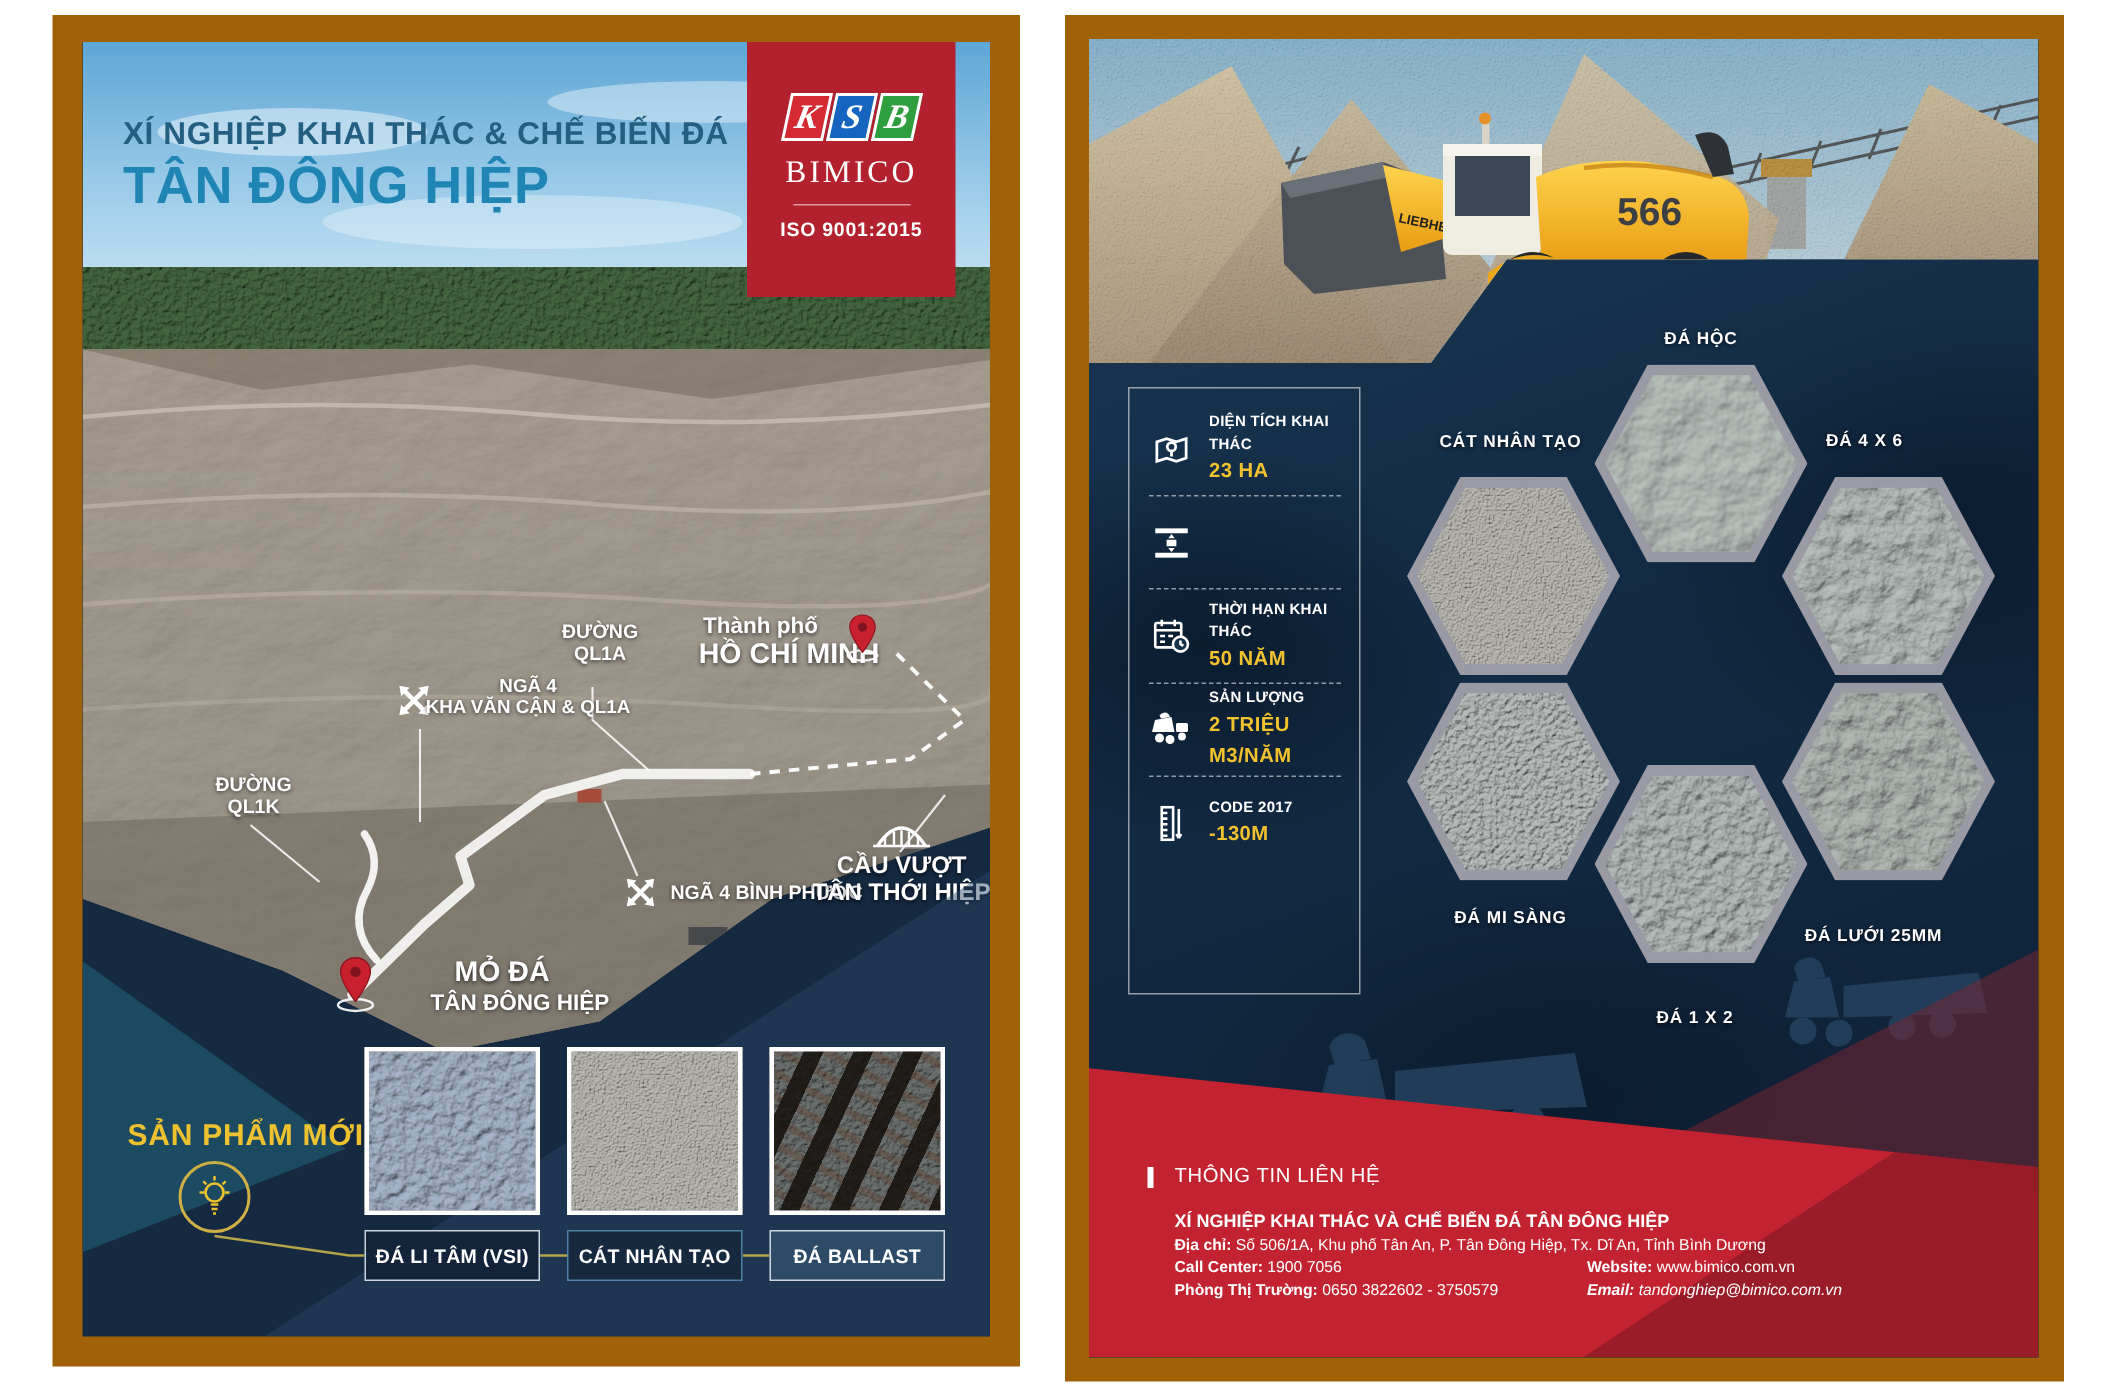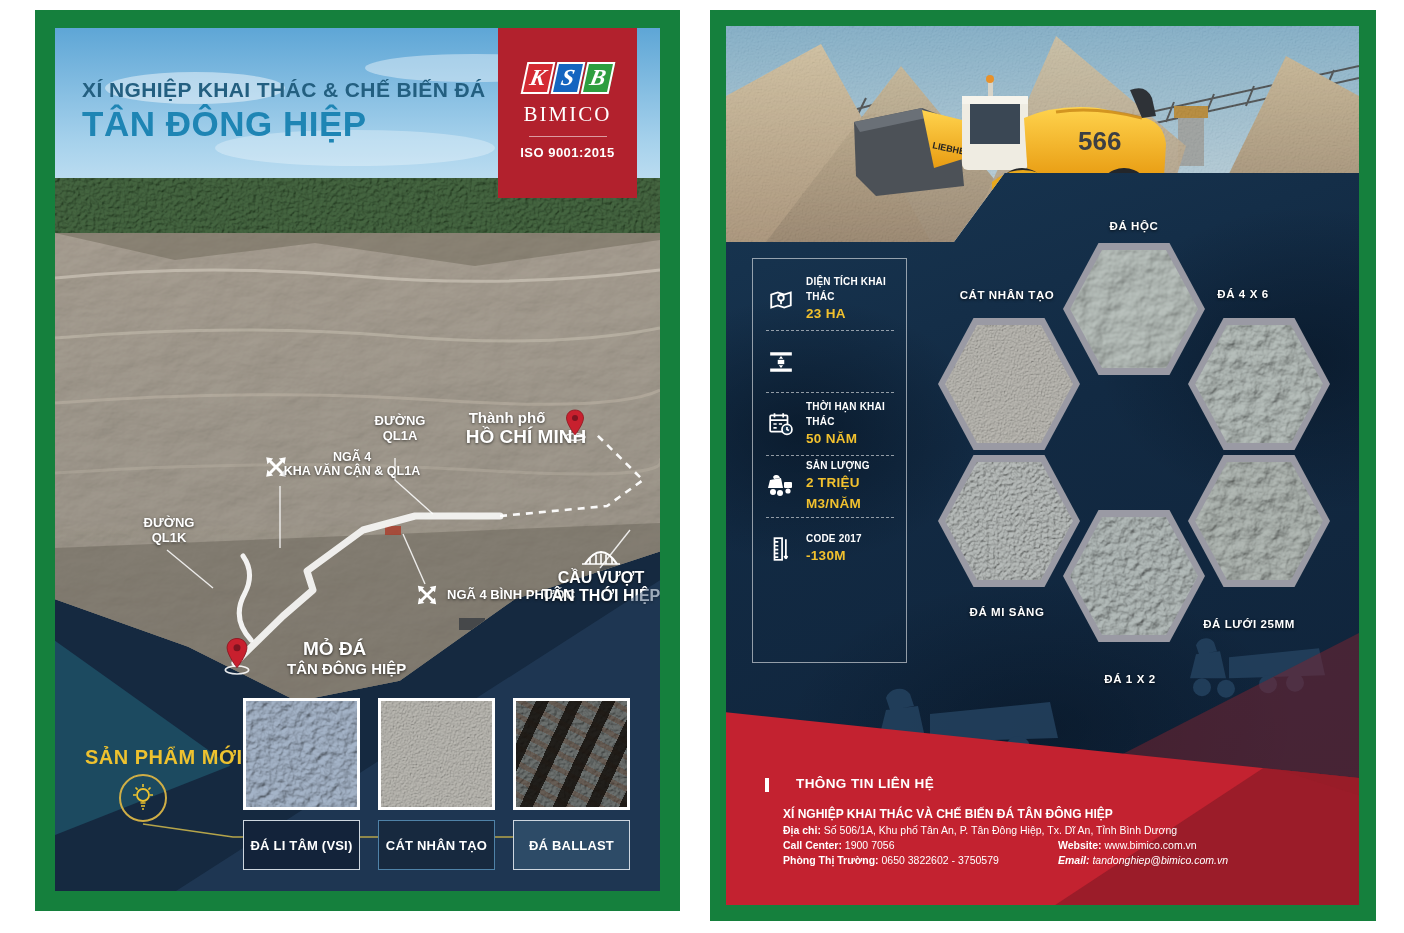--- a/index.html
+++ b/index.html
@@ -1,18 +1,18 @@
 <!DOCTYPE html>
 <html><head>
 <meta charset="utf-8">
 <style>
   * { margin:0; padding:0; box-sizing:border-box; }
   html,body { width:1404px; height:933px; background:#ffffff; overflow:hidden;
               font-family:"Liberation Sans", sans-serif; }
-  .frame { position:absolute; background:#15803d; }
+  .frame { position:absolute; background:#a16207; }
   #frame-left  { left:35px;  top:10px; width:645px; height:901px; }
   #frame-right { left:710px; top:10px; width:666px; height:911px; }
   .inner { position:absolute; overflow:hidden; }
   #inner-left  { left:20px; top:18px; width:605px; height:863px; background:#152940; }
   #inner-right { left:16px; top:16px; width:633px; height:879px;
     background:
       radial-gradient(ellipse 260px 190px at 12% 46%, rgba(0,8,18,.45), transparent 70%),
       radial-gradient(ellipse 300px 220px at 92% 38%, rgba(0,8,18,.4), transparent 70%),
       radial-gradient(ellipse 340px 200px at 50% 80%, rgba(0,8,18,.35), transparent 75%),
       linear-gradient(160deg,#1a3a57 0%, #122a43 45%, #0f2238 100%); }
@@ -67,21 +67,21 @@
           border:2px solid #cfae46; border-radius:50%; display:flex;
           align-items:center; justify-content:center; }
 
   .product { position:absolute; width:117px; height:112px; border:3px solid #fff;
              overflow:hidden; background:#888; }
   .ptex { position:absolute; inset:0; }
   .rails { position:absolute; inset:0;
     background:repeating-linear-gradient(115deg, transparent 0 18px, rgba(20,16,12,.85) 18px 30px),
                repeating-linear-gradient(28deg, transparent 0 9px, rgba(96,60,40,.35) 9px 14px); }
 
-  .pbtn { position:absolute; width:117px; height:50px; color:#fff; font-weight:bold;
+  .pbtn { position:absolute; width:117px; height:34px; color:#fff; font-weight:bold;
           font-size:13px; display:flex; align-items:center; justify-content:center;
           letter-spacing:.2px; }
   .pbtn.b1 { background:#13233a; border:1px solid #cdd6df; }
   .pbtn.b2 { background:#17293f; border:1px solid #4f82a8; }
   .pbtn.b3 { background:#2d4b67; border:1px solid #cdd6df; }
 
   
   .photo-right { position:absolute; left:0; top:0; width:633px; height:216px;
     clip-path:polygon(0 0,100% 0,100% 68%,44% 68%,36% 100%,0 100%); }
 
@@ -109,21 +109,21 @@
   .maroon { position:absolute; left:0; top:595px; width:633px; height:200px;
     clip-path:polygon(42% 100%, 100% 6%, 100% 100%); background:rgba(126,36,48,.5); }
   .redband { position:absolute; left:0; top:635px; width:633px; height:244px;
     clip-path:polygon(0 21%, 100% 48%, 100% 100%, 0 100%); background:#c32230; }
   .redband .dk1 { position:absolute; inset:0; background:rgba(80,18,28,.35);
     clip-path:polygon(52% 100%, 100% 18%, 100% 100%); }
   .redband .dk2 { position:absolute; inset:0; background:rgba(150,30,40,.55);
     clip-path:polygon(58% 20%, 100% 0, 100% 55%); }
 
   .c-bar { position:absolute; left:39px; top:752px; width:4px; height:14px; background:#fff; }
-  .c-title { position:absolute; left:70px; top:750px; font-size:13.5px; font-weight:bold;
+  .c-title { position:absolute; left:57px; top:750px; font-size:13.5px; font-weight:normal;
              color:#fff; letter-spacing:.4px; }
   .c-company { position:absolute; left:57px; top:781px; font-size:12px; font-weight:bold; color:#fff; }
   .c-line { position:absolute; font-size:10.5px; color:#fff; }
   .c-line b { font-weight:bold; }
 
   .texture-fRockL { filter:url(#fRockL); background:#b9c2bd; }
   .texture-fRockM { filter:url(#fRockM); background:#b3bcb8; }
   .texture-fRockS { filter:url(#fRockS); background:#aeb7b5; }
   .texture-fGrit  { filter:url(#fGrit);  background:#b3b8b6; }
   .texture-fSand  { filter:url(#fSand);  background:#b6b4ad; }

